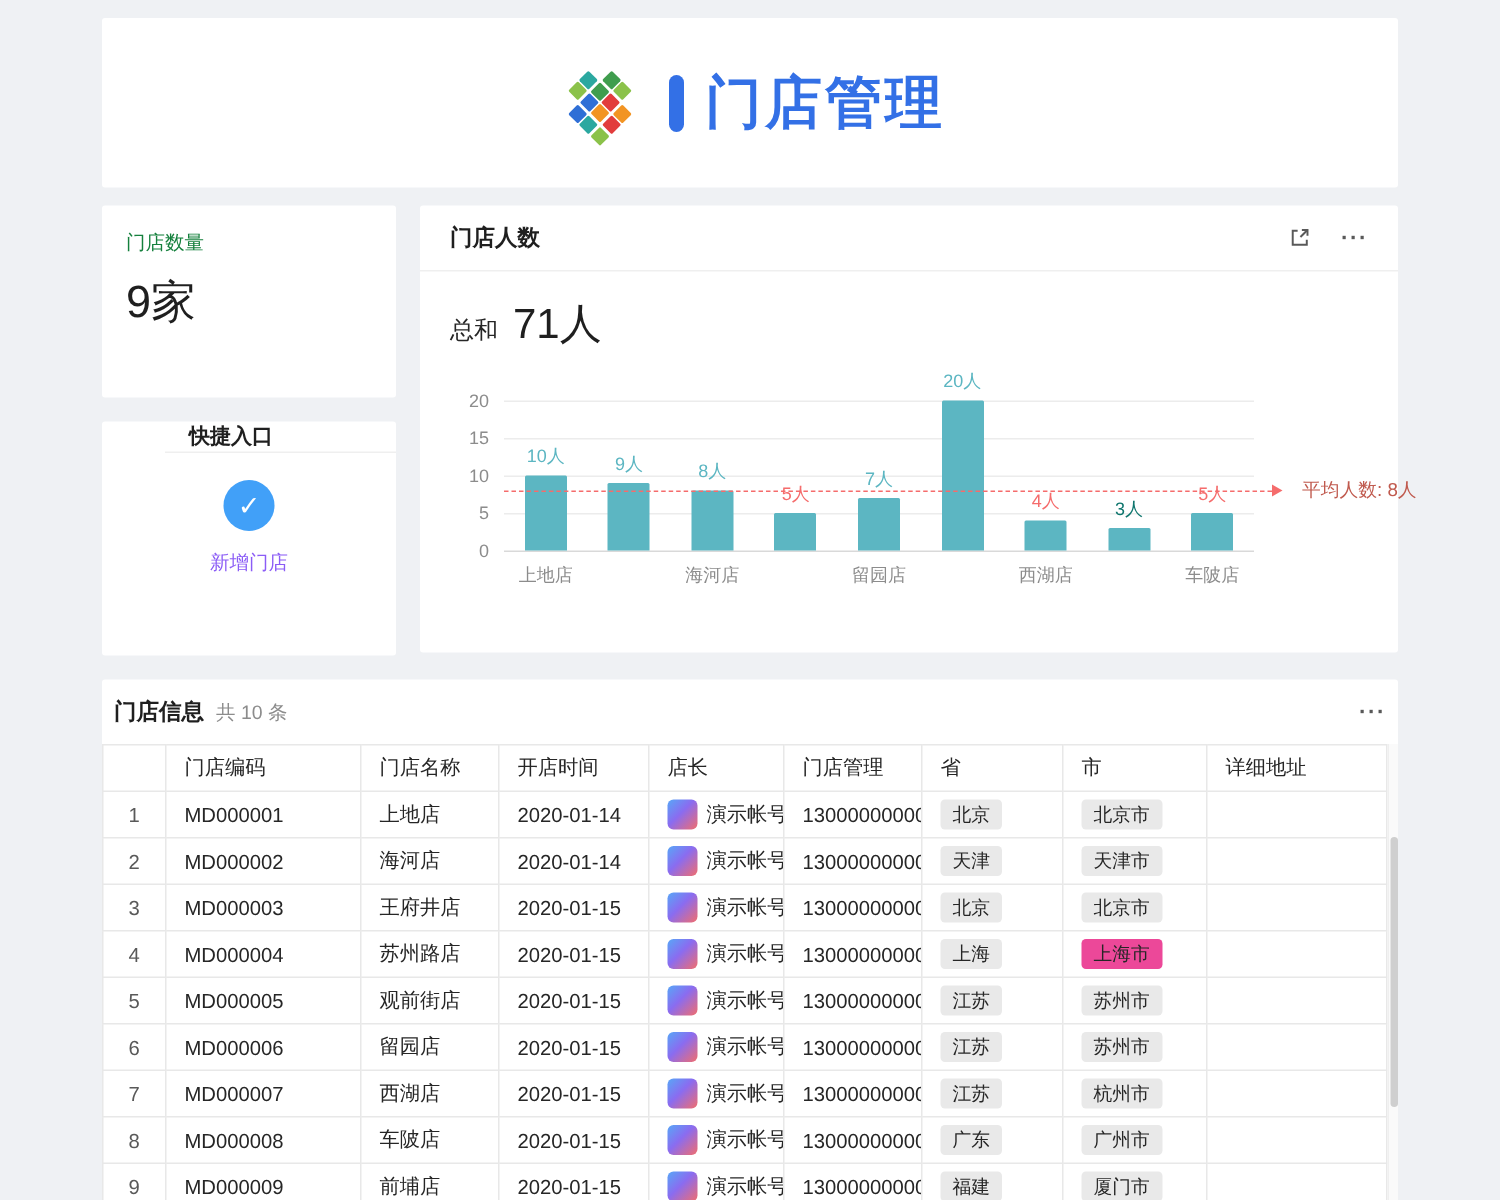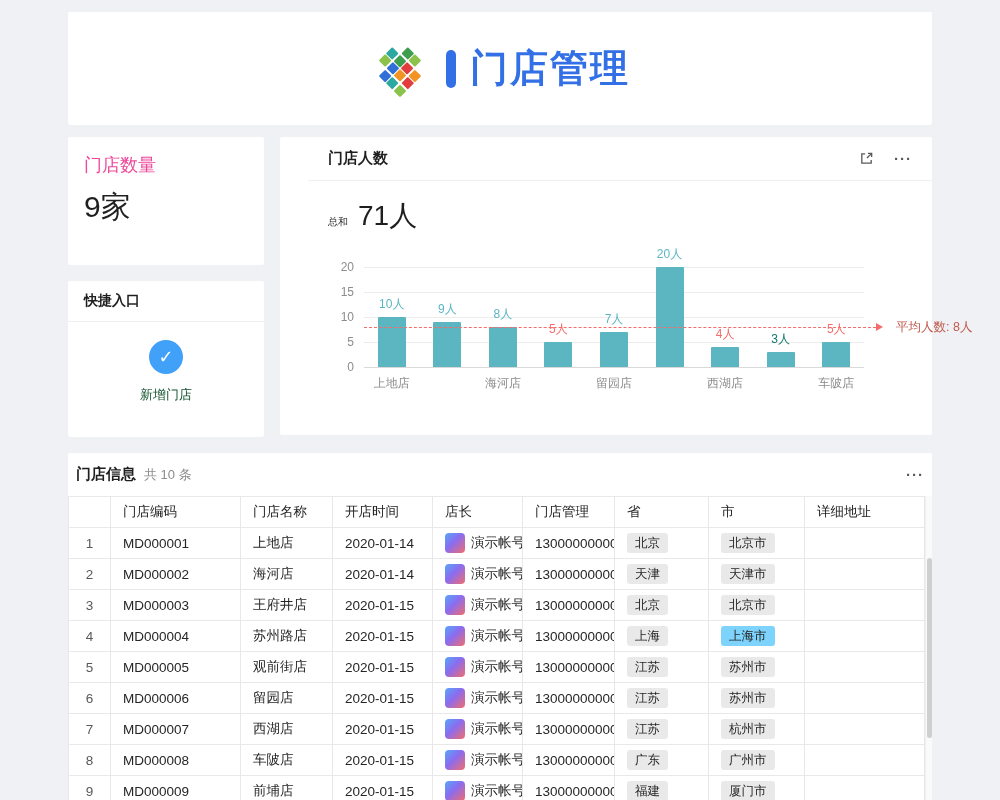--- a/index.html
+++ b/index.html
@@ -10,38 +10,38 @@
   
   .header-card { left: 68px; top: 12px; width: 864px; height: 113px; display: flex; align-items: center; justify-content: center; }
   .logo { width: 60px; height: 60px; position: relative; margin-right: 16px; }
   .logo-grid { position: absolute; left: 50%; top: 50%; width: 42px; height: 42px; transform: translate(-50%,-50%) rotate(45deg); }
   .logo-sq { position: absolute; width: 9px; height: 9px; border-radius: 1px; }
   .title-accent { width: 10px; height: 38px; border-radius: 5px; margin-right: 14px; }
   .app-title { font-size: 38px; font-weight: bold; letter-spacing: 2px; }
 
   
   .stat-card { left: 68px; top: 137px; width: 196px; height: 128px; padding: 16px; }
-  .stat-label { font-size: 18px; color: #ec4899; }
+  .stat-label { font-size: 13px; color: #15803d; }
   .stat-value { font-size: 30px; color: #1f1f1f; margin-top: 10px; }
 
   .quick-card { left: 68px; top: 281px; width: 196px; height: 156px; }
-  .quick-title { padding: 11px 16px; font-size: 14px; font-weight: bold; color: #1f1f1f; border-bottom: 1px solid #efefef; }
+  .quick-title { padding: 1px 16px; font-size: 14px; font-weight: bold; color: #1f1f1f; border-bottom: 1px solid #efefef; margin-left: 42px; }
   .quick-body { display: flex; flex-direction: column; align-items: center; padding-top: 18px; cursor: pointer; }
   .quick-icon { width: 34px; height: 34px; border-radius: 50%; color: #fff; display: flex; align-items: center; justify-content: center; font-size: 18px; font-weight: bold; }
-  .quick-label { margin-top: 12px; font-size: 13px; color: #14532d; }
+  .quick-label { margin-top: 12px; font-size: 13px; color: #8b5cf6; }
 
   
-  .chart-card { left: 280px; top: 137px; width: 652px; height: 298px; padding-left: 28px; }
+  .chart-card { left: 280px; top: 137px; width: 652px; height: 298px; }
   .card-head { display: flex; align-items: center; padding: 12px 20px; border-bottom: 1px solid #efefef; }
   .card-title { font-size: 15px; font-weight: bold; color: #1f1f1f; }
   .head-icons { margin-left: auto; display: flex; align-items: center; gap: 20px; }
   .dots { font-size: 15px; font-weight: bold; color: #595959; letter-spacing: 1px; cursor: pointer; line-height: 1; }
   .expand-btn { cursor: pointer; display: flex; }
   .sum-row { padding: 16px 20px 0; display: flex; align-items: baseline; }
-  .sum-label { font-size: 10px; color: #262626; margin-right: 10px; }
+  .sum-label { font-size: 16px; color: #262626; margin-right: 10px; }
   .sum-value { font-size: 28px; color: #1f1f1f; }
 
   .plot { position: relative; margin: 32px 0 0 56px; width: 500px; height: 100px; }
   .gridline { position: absolute; left: 0; width: 100%; height: 0; border-top: 1px solid #ececec; }
   .gridline.base { border-top: 1px solid #d9d9d9; }
   .ytick { position: absolute; right: calc(100% + 10px); transform: translateY(-50%); font-size: 12px; color: #8c8c8c; white-space: nowrap; }
   .bar { position: absolute; bottom: 0; border-radius: 1px 1px 0 0; }
   .bar-label { position: absolute; transform: translateX(-50%); font-size: 12px; white-space: nowrap; }
   .xlabel { position: absolute; top: 108px; transform: translateX(-50%); font-size: 12px; color: #8c8c8c; white-space: nowrap; }
   .avg-line { position: absolute; left: 0; width: 512px; height: 0; border-top: 1.5px dashed #f56c6c; }
@@ -249,21 +249,21 @@
             <td>苏州路店</td>
             <td>2020-01-15</td>
             <td>
               <div class="mgr">
                 <span class="avatar"></span>
                 <span>演示帐号</span>
               </div>
             </td>
             <td>13000000000</td>
             <td><span class="tag" style="background: rgb(233, 233, 233);">上海</span></td>
-            <td><span class="tag" style="background: #7dd3fc;">上海市</span></td>
+            <td><span class="tag" style="background: #ec4899;">上海市</span></td>
             <td></td>
           </tr>
           <tr>
             <td class="idx">5</td>
             <td>MD000005</td>
             <td>观前街店</td>
             <td>2020-01-15</td>
             <td>
               <div class="mgr">
                 <span class="avatar"></span>

